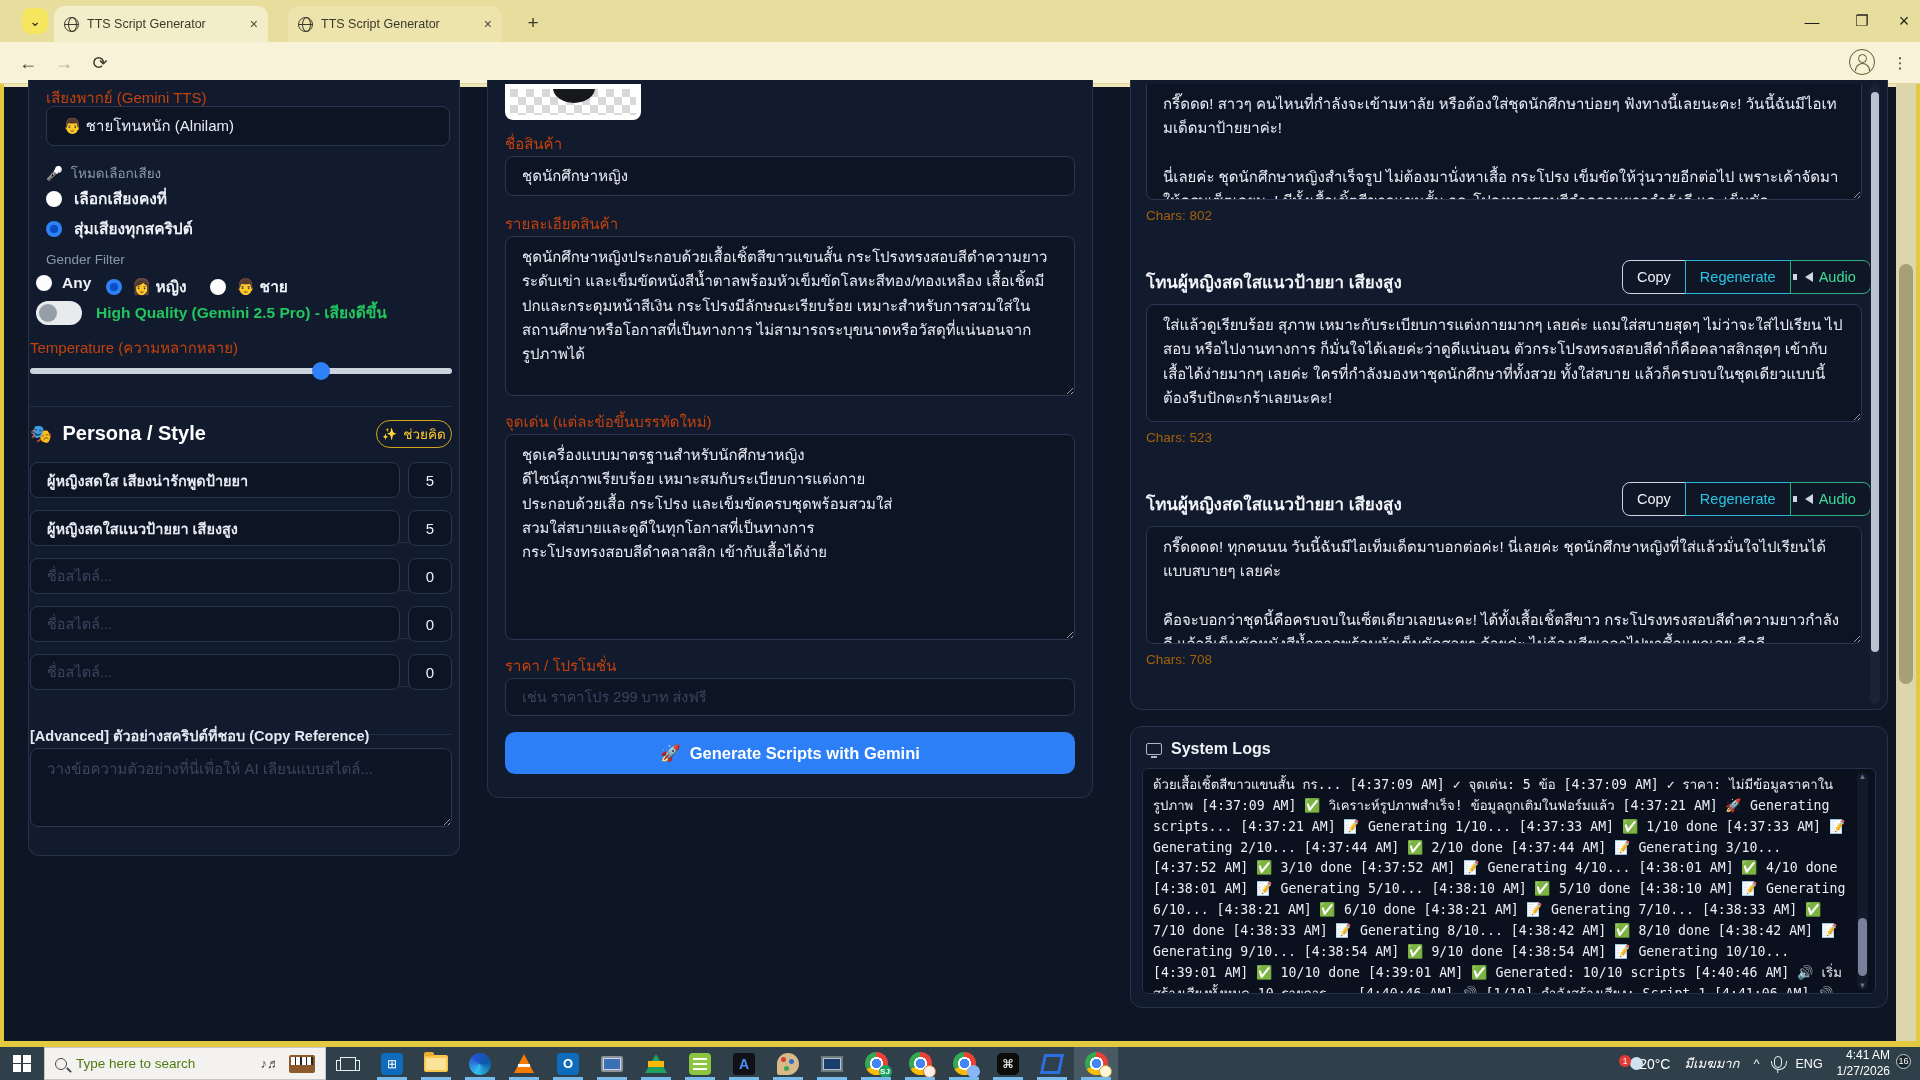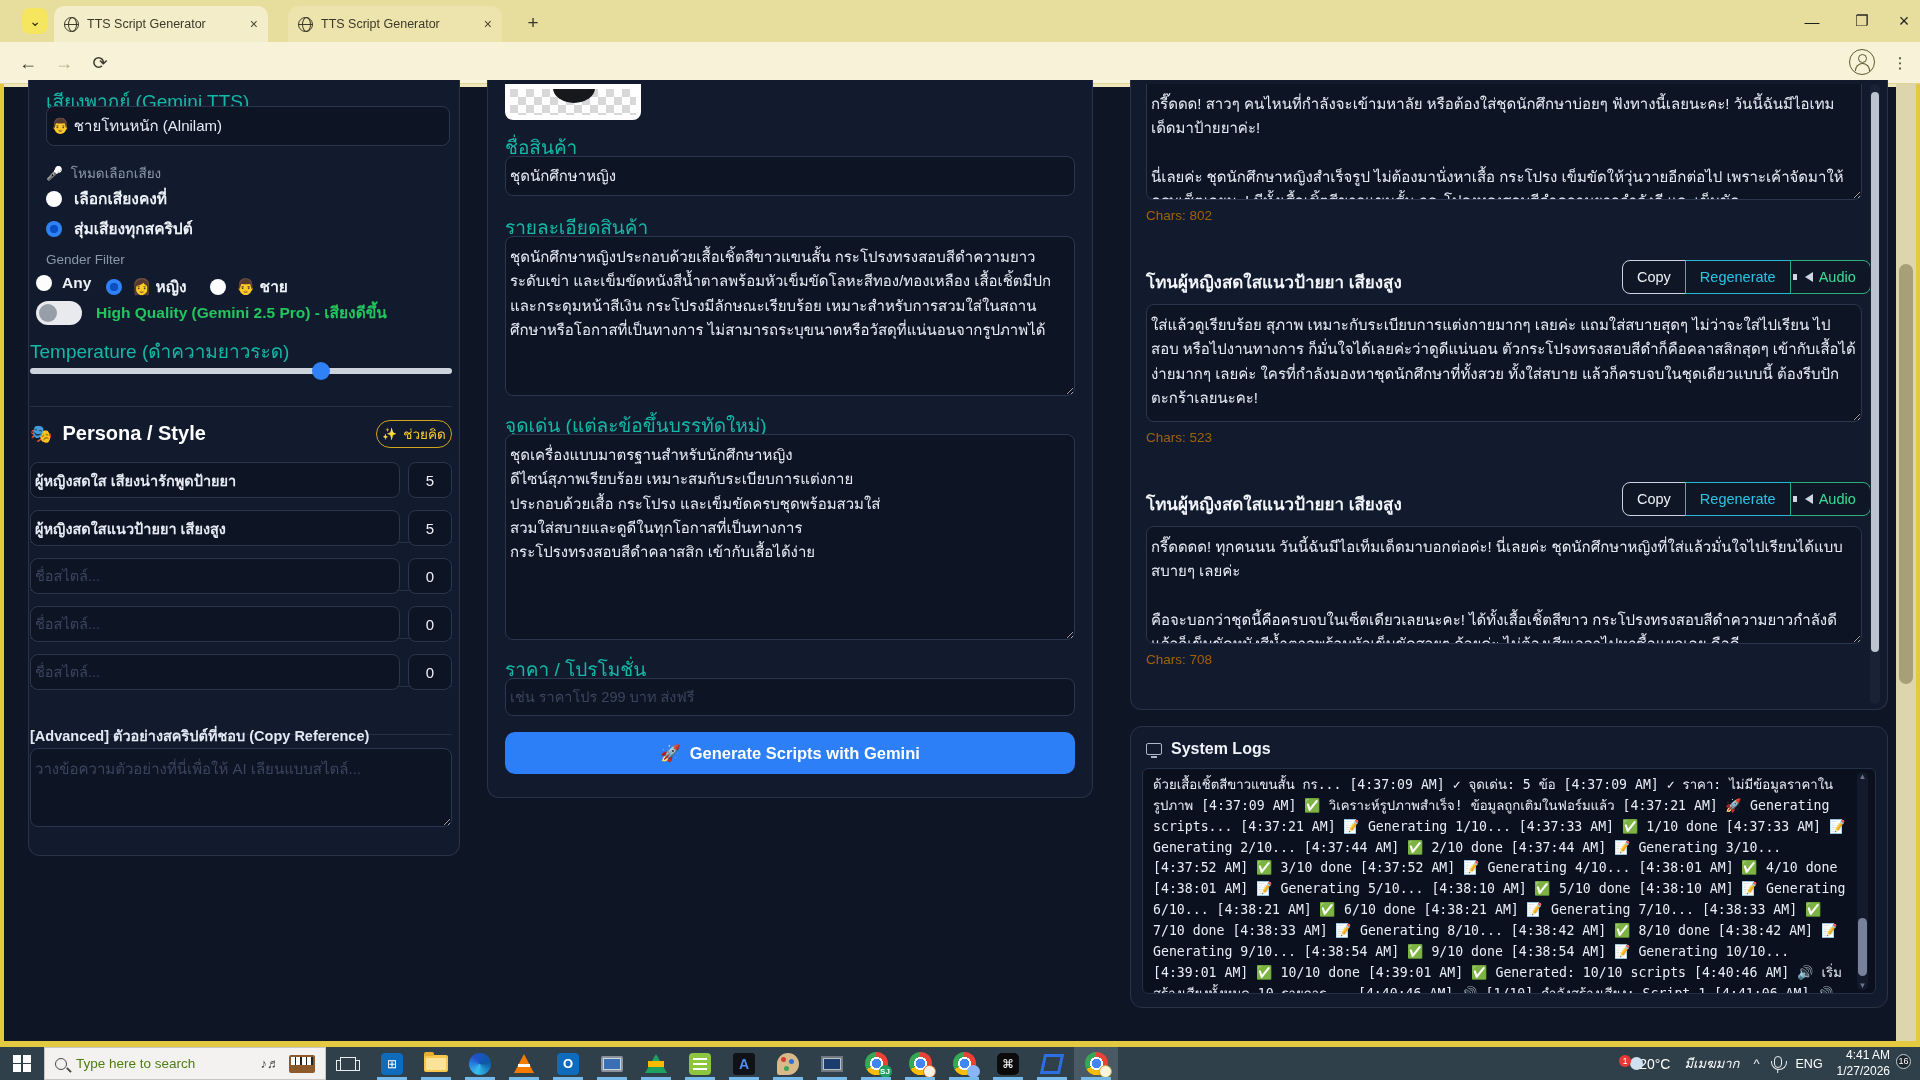--- a/index.html
+++ b/index.html
@@ -29,23 +29,23 @@
   .gicon:before{content:"";position:absolute;inset:4px;border-radius:50%;background:#fffef4;}
   .gicon:after{content:"";position:absolute;top:7px;right:3px;width:6px;height:3px;background:#4285f4;}
   .omni-text{margin-left:10px;font-size:14px;color:#6e6b52;}
   .avatar-ic{left:1849px;top:49px;width:26px;height:26px;border:1.6px solid #5c592c;border-radius:50%;position:absolute;}
   .avatar-ic:before{content:"";position:absolute;left:8px;top:4px;width:7px;height:7px;border:1.6px solid #5c592c;border-radius:50%;}
   .avatar-ic:after{content:"";position:absolute;left:4.5px;top:13px;width:13px;height:7px;border:1.6px solid #5c592c;border-bottom:none;border-radius:8px 8px 0 0;}
   .menu-dots{left:1890px;top:50px;width:20px;height:26px;color:#35331f;font-size:15px;letter-spacing:0;display:flex;align-items:center;justify-content:center;}
 
   
   .card{background:#121b2e;border:1px solid #283349;border-radius:12px;}
-  .lbl{color:#14b8a6;font-size:19px;}
+  .lbl{color:#c2410c;font-size:15px;}
   .sub{color:#8b98ab;font-size:13.5px;}
-  .inp,textarea.inp{background:#0d1424;border:1px solid #2b3650;border-radius:8px;color:#e7ecf4;font-size:14.5px;padding:8px 4px;outline:none;}
+  .inp,textarea.inp{background:#0d1424;border:1px solid #2b3650;border-radius:8px;color:#e7ecf4;font-size:14.5px;padding:8px 16px;outline:none;}
   textarea.inp{resize:vertical;line-height:1.62;font-size:15px;}
   .inp::placeholder,textarea.inp::placeholder{color:#39455e;}
   textarea::-webkit-scrollbar{width:13px;}
   textarea::-webkit-scrollbar-track{background:#131c2f;border-radius:6px;}
   textarea::-webkit-scrollbar-thumb{background:#8d97a8;border-radius:6px;border:3px solid #131c2f;}
   .rd{width:16px;height:16px;border-radius:50%;background:#fdfdfd;flex:none;}
   .rd.on{background:radial-gradient(circle,#0a4fc4 0 4px,#2f81f7 4.5px);}
   .radio-row{display:flex;align-items:center;gap:12px;color:#eef2f8;font-size:15.5px;font-weight:600;}
   .toggle{width:46px;height:24px;border-radius:12px;background:#e8eaed;position:relative;flex:none;}
   .toggle:before{content:"";position:absolute;left:3px;top:3px;width:18px;height:18px;border-radius:50%;background:#969ea7;}
@@ -204,21 +204,21 @@
   <div class="abs radio-row" style="left:210px;top:274px;gap:10px;">
     <span class="rd"></span>
     <span>👨 ชาย</span>
   </div>
 
   <div class="abs" style="left:36px;top:300px;display:flex;align-items:center;gap:14px;color:#22c55e;font-size:15.5px;font-weight:600;">
     <span class="toggle"></span>
     <span>High Quality (Gemini 2.5 Pro) - เสียงดีขึ้น</span>
   </div>
 
-  <div class="abs lbl" style="left:30px;top:336px;">Temperature (ดำความยาวระด)</div>
+  <div class="abs lbl" style="left:30px;top:336px;">Temperature (ความหลากหลาย)</div>
   <div class="abs slider-track" style="left:30px;top:368px;width:422px;">
     <span class="slider-thumb" style="left:calc(69% - 9px);"></span>
   </div>
 
   <div class="abs divider" style="left:30px;top:406px;width:422px;"></div>
 
   <div class="abs" style="left:30px;top:422px;display:flex;align-items:center;gap:10px;color:#fff;font-size:20px;font-weight:bold;">
     <span style="font-size:18px;">🎭</span>
     <span>Persona / Style</span>
   </div>

